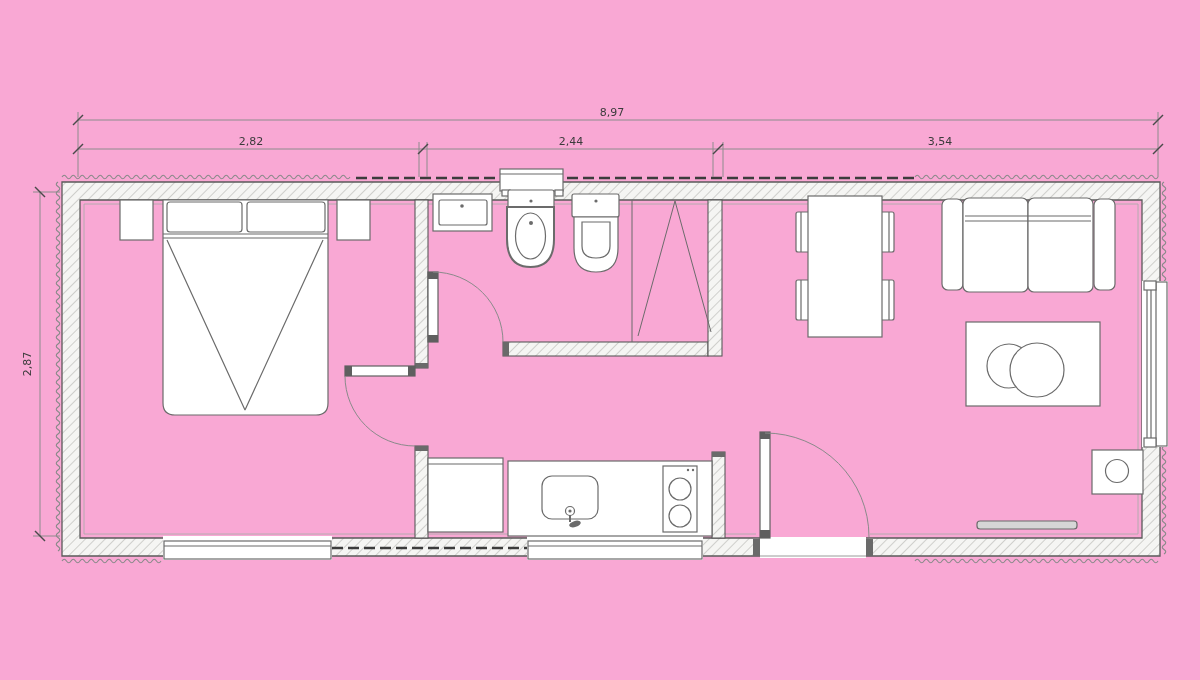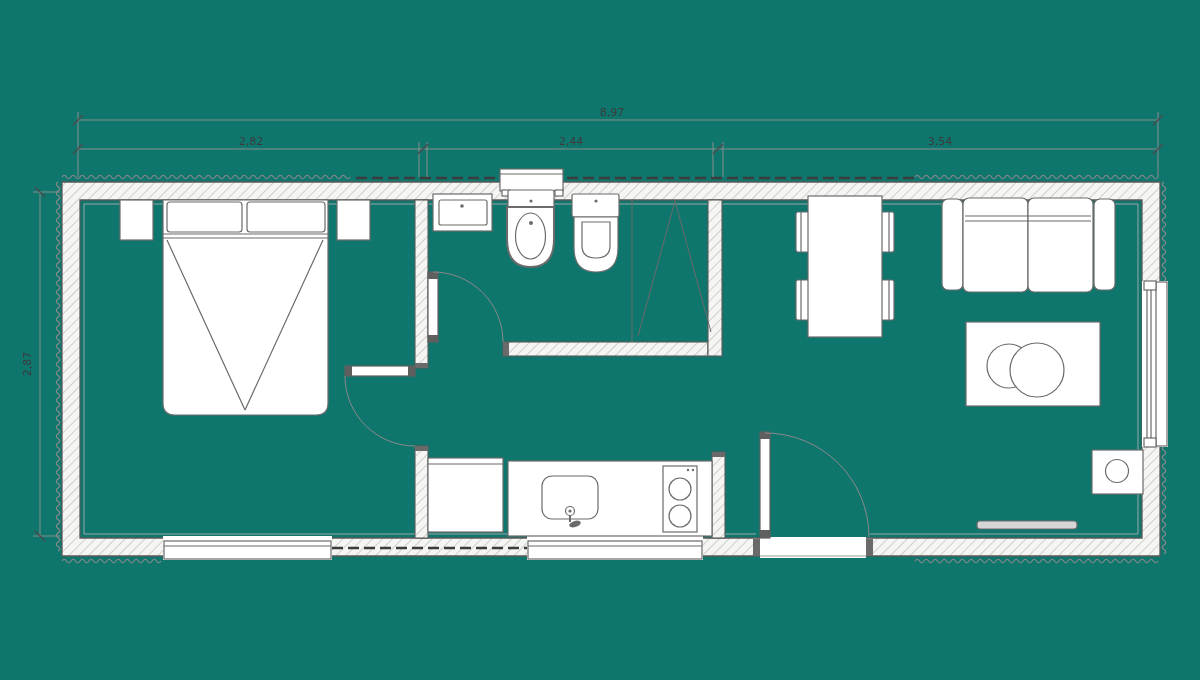--- a/index.html
+++ b/index.html
@@ -1,17 +1,17 @@
 <!DOCTYPE html>
 <html><head>
 <meta charset="utf-8">
 <style>
   html,body{margin:0;padding:0;background:#ffffff;}
   body{font-family:"DejaVu Sans", "Liberation Sans", sans-serif;}
-  .stage{position:relative;width:1200px;height:680px;background:#0f766e;overflow:hidden;}
+  .stage{position:relative;width:1200px;height:680px;background:#f9a8d4;overflow:hidden;}
   svg{position:absolute;left:0;top:0;}
   text{font-family:"DejaVu Sans", "Liberation Sans", sans-serif;font-size:11px;fill:#3b3b3b;}
 </style>
 </head>
 <body>
 
 <div class="stage">
 <svg width="1200" height="680" viewBox="0 0 1200 680">
   <defs>
     <pattern id="hatch" width="7" height="7" patternUnits="userSpaceOnUse" patternTransform="rotate(45)">

